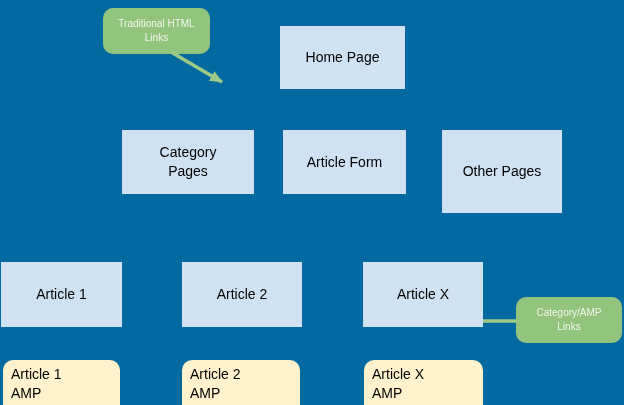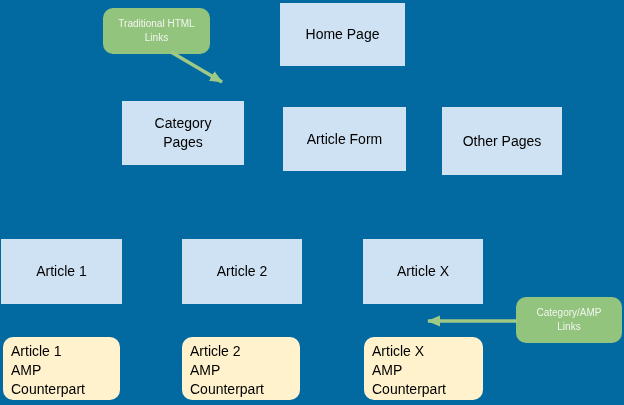--- a/index.html
+++ b/index.html
@@ -14,20 +14,21 @@
     background: #0369a1;
     overflow: hidden;
     font-family: "Liberation Sans", sans-serif;
   }
   .node {
     position: absolute;
     box-sizing: border-box;
     display: flex;
     align-items: center;
     justify-content: center;
+    margin-top: 23px;
   }
   .node .label {
     white-space: pre-line;
     color: #000000;
     font-size: 14px;
     line-height: 19px;
     text-align: center;
   }
   .page-box {
     background: #cfe2f3;
@@ -53,23 +54,23 @@
   }
   .callout .label {
     white-space: pre-line;
     color: #f1f5ee;
     font-size: 10px;
     line-height: 14px;
     text-align: center;
   }
   
   #home-page      { left: 280px; top: 3px;   width: 125px; height: 63px; }
-  #category-pages { left: 122px; top: 101px; width: 122px; height: 64px; }
+  #category-pages { left: 122px; top: 107px; width: 132px; height: 64px; }
   #contact-form   { left: 283px; top: 107px; width: 123px; height: 64px; }
-  #other-pages    { left: 442px; top: 107px; width: 120px; height: 68px; }
+  #other-pages    { left: 442px; top: 107px; width: 120px; height: 83px; }
   #article-1      { left: 1px;   top: 239px; width: 121px; height: 65px; }
   #article-2      { left: 182px; top: 239px; width: 120px; height: 65px; }
   #article-x      { left: 363px; top: 239px; width: 120px; height: 65px; }
   #article-1-amp  { left: 3px;   top: 337px; width: 117px; height: 63px; }
   #article-2-amp  { left: 182px; top: 337px; width: 118px; height: 63px; }
   #article-x-amp  { left: 364px; top: 337px; width: 119px; height: 63px; }
   #callout-traditional { left: 103px; top: 8px;   width: 107px; height: 46px; }
   #callout-canonical   { left: 516px; top: 297px; width: 106px; height: 46px; }
   #arrows-overlay {
     position: absolute;

